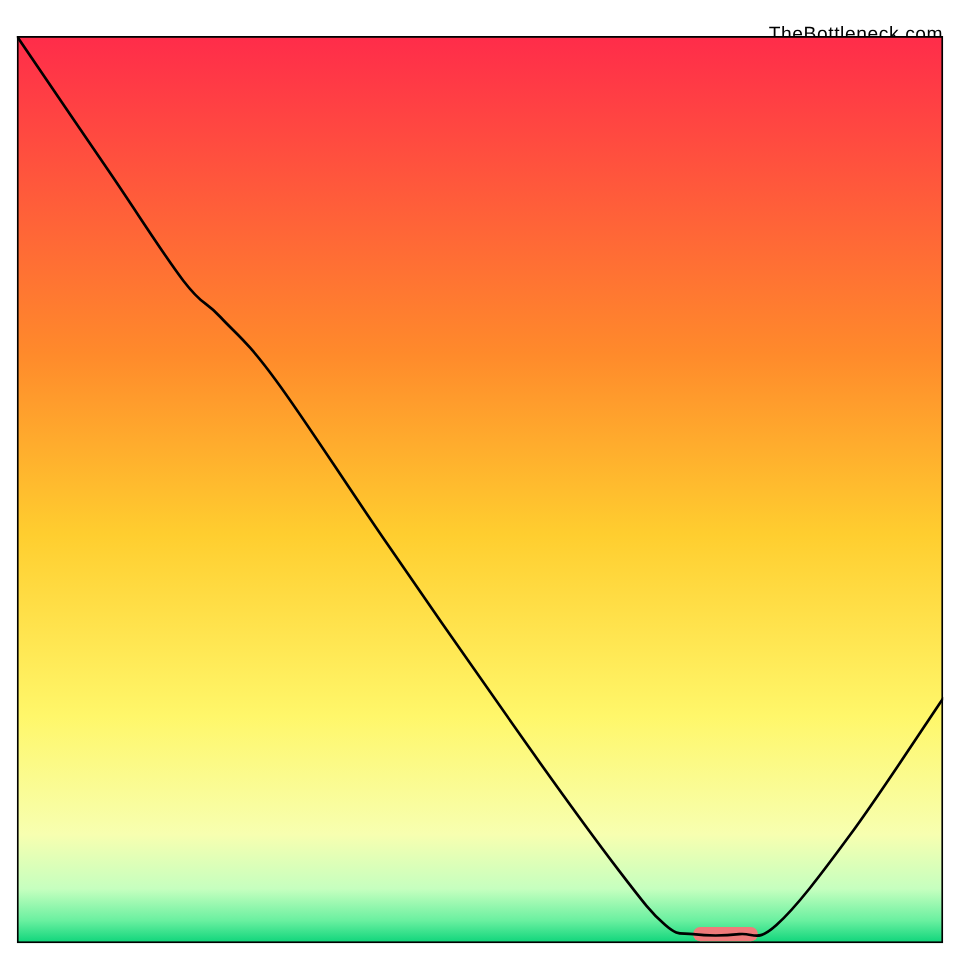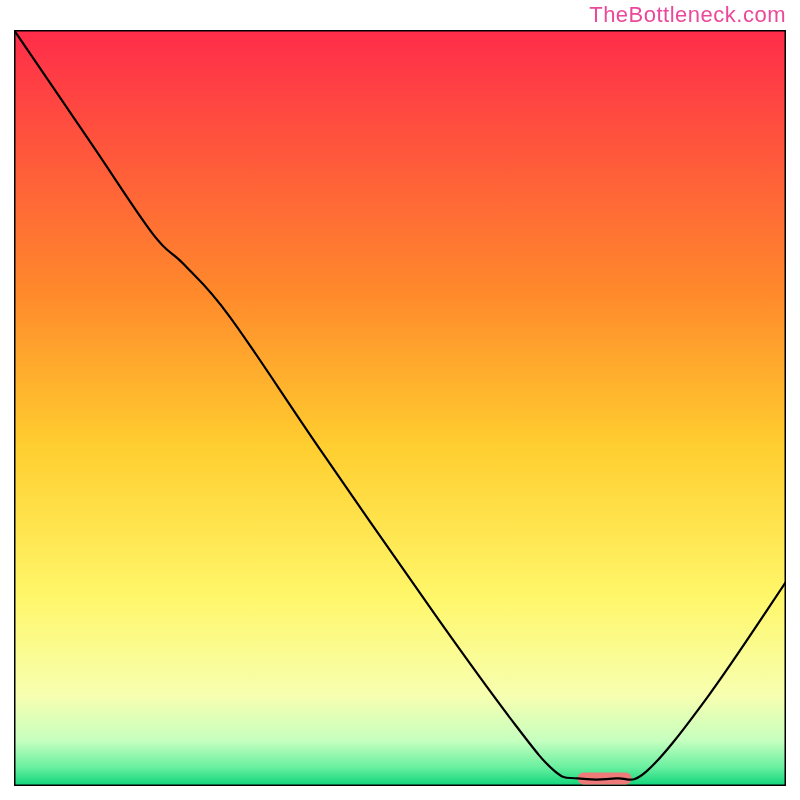--- a/index.html
+++ b/index.html
@@ -11,24 +11,24 @@
     font-family: Arial, Helvetica, sans-serif;
     overflow: hidden;
   }
   .wrap {
     position: relative;
     width: 800px;
     height: 800px;
   }
   .attribution {
     position: absolute;
-    top: 2px;
+    top: 20px;
     right: 14px;
-    font-size: 22px;
-    color: #ec4899;
+    font-size: 16px;
+    color: #000000;
     letter-spacing: 0.5px;
   }
   .plot {
     position: absolute;
     left: 14px;
     top: 30px;
     width: 772px;
     height: 756px;
   }
   svg {

